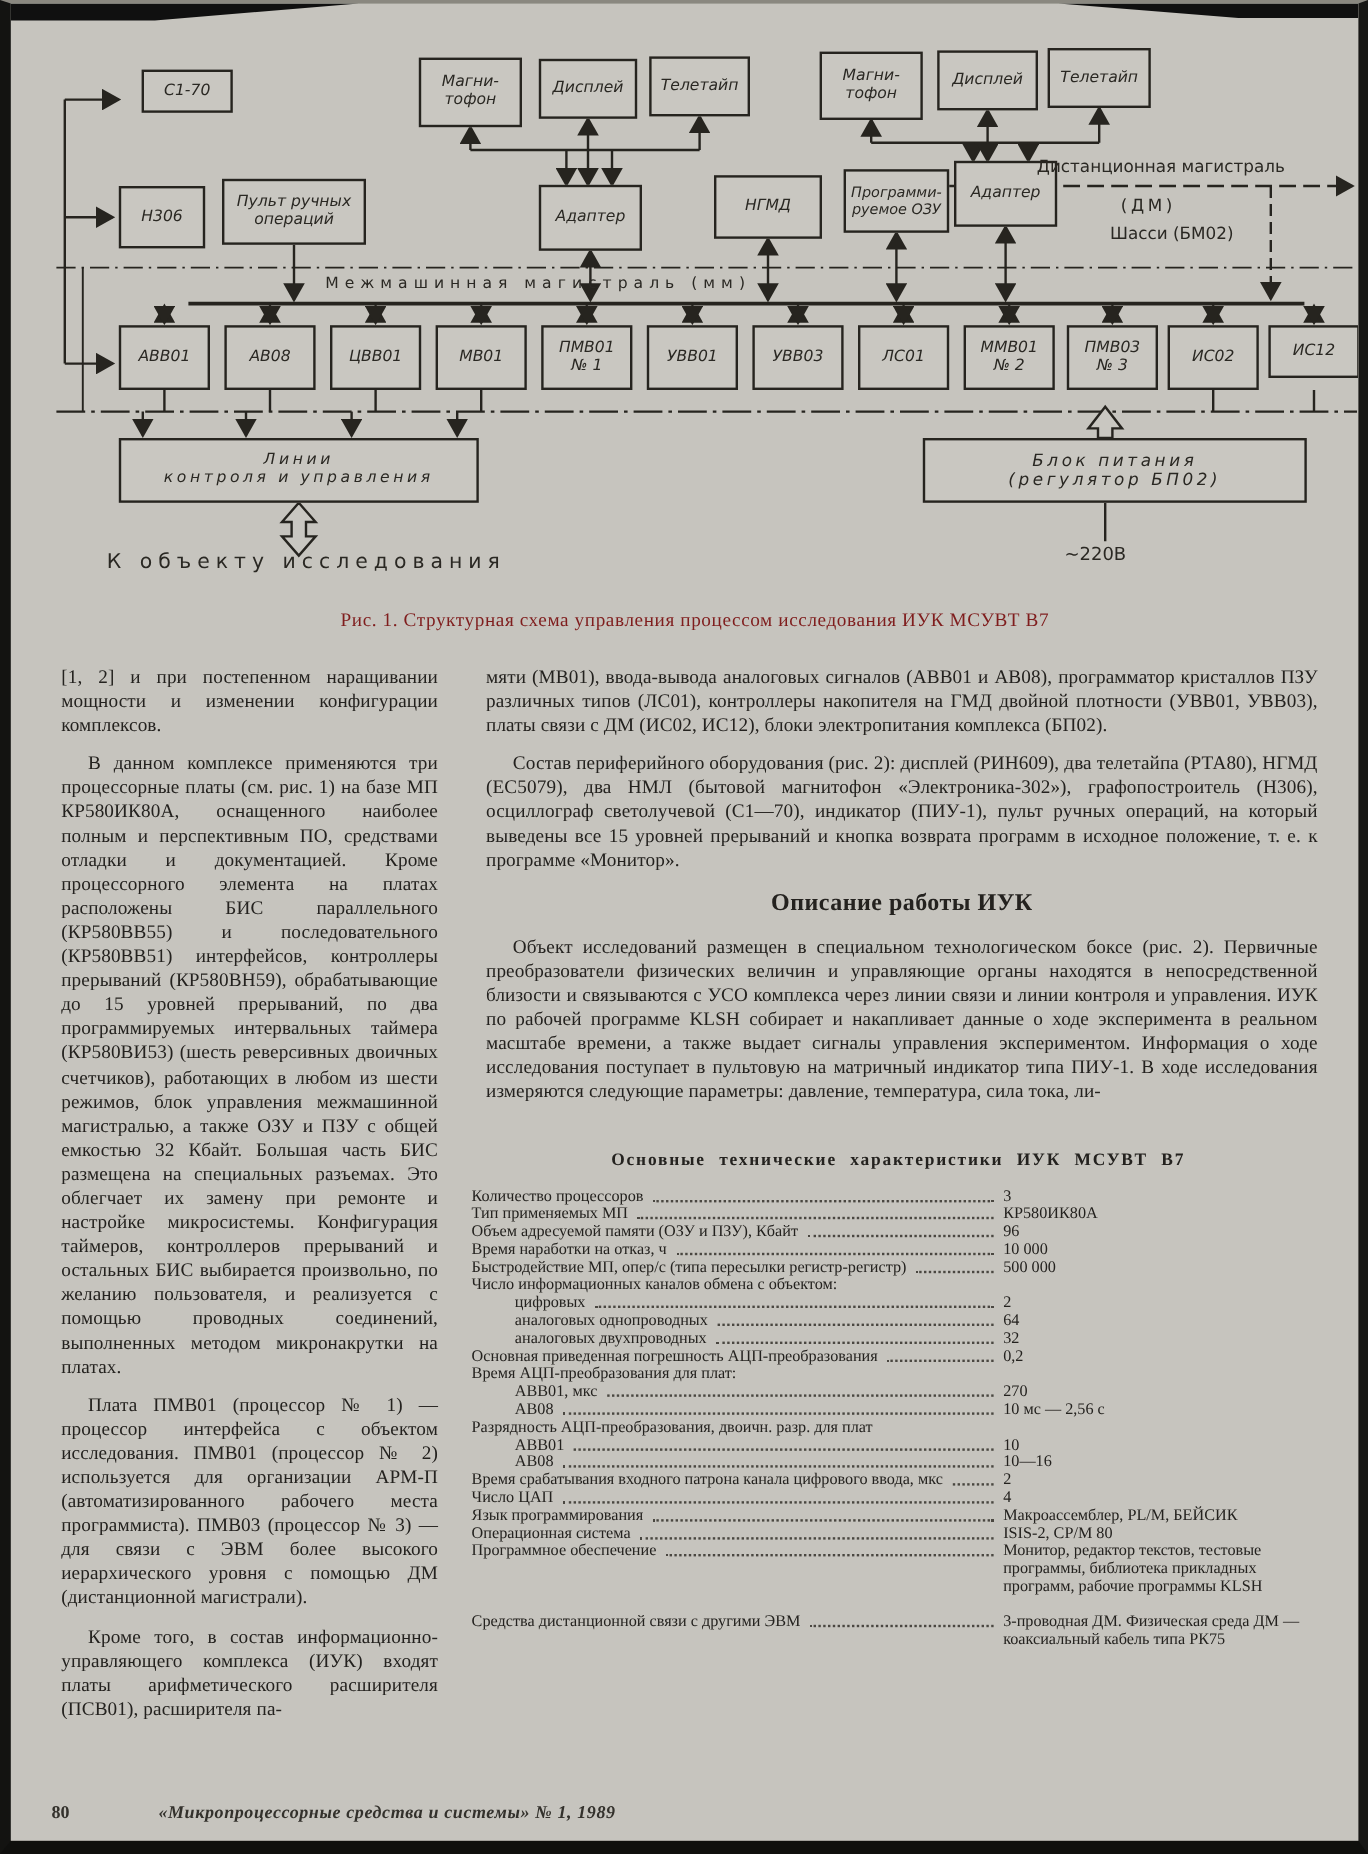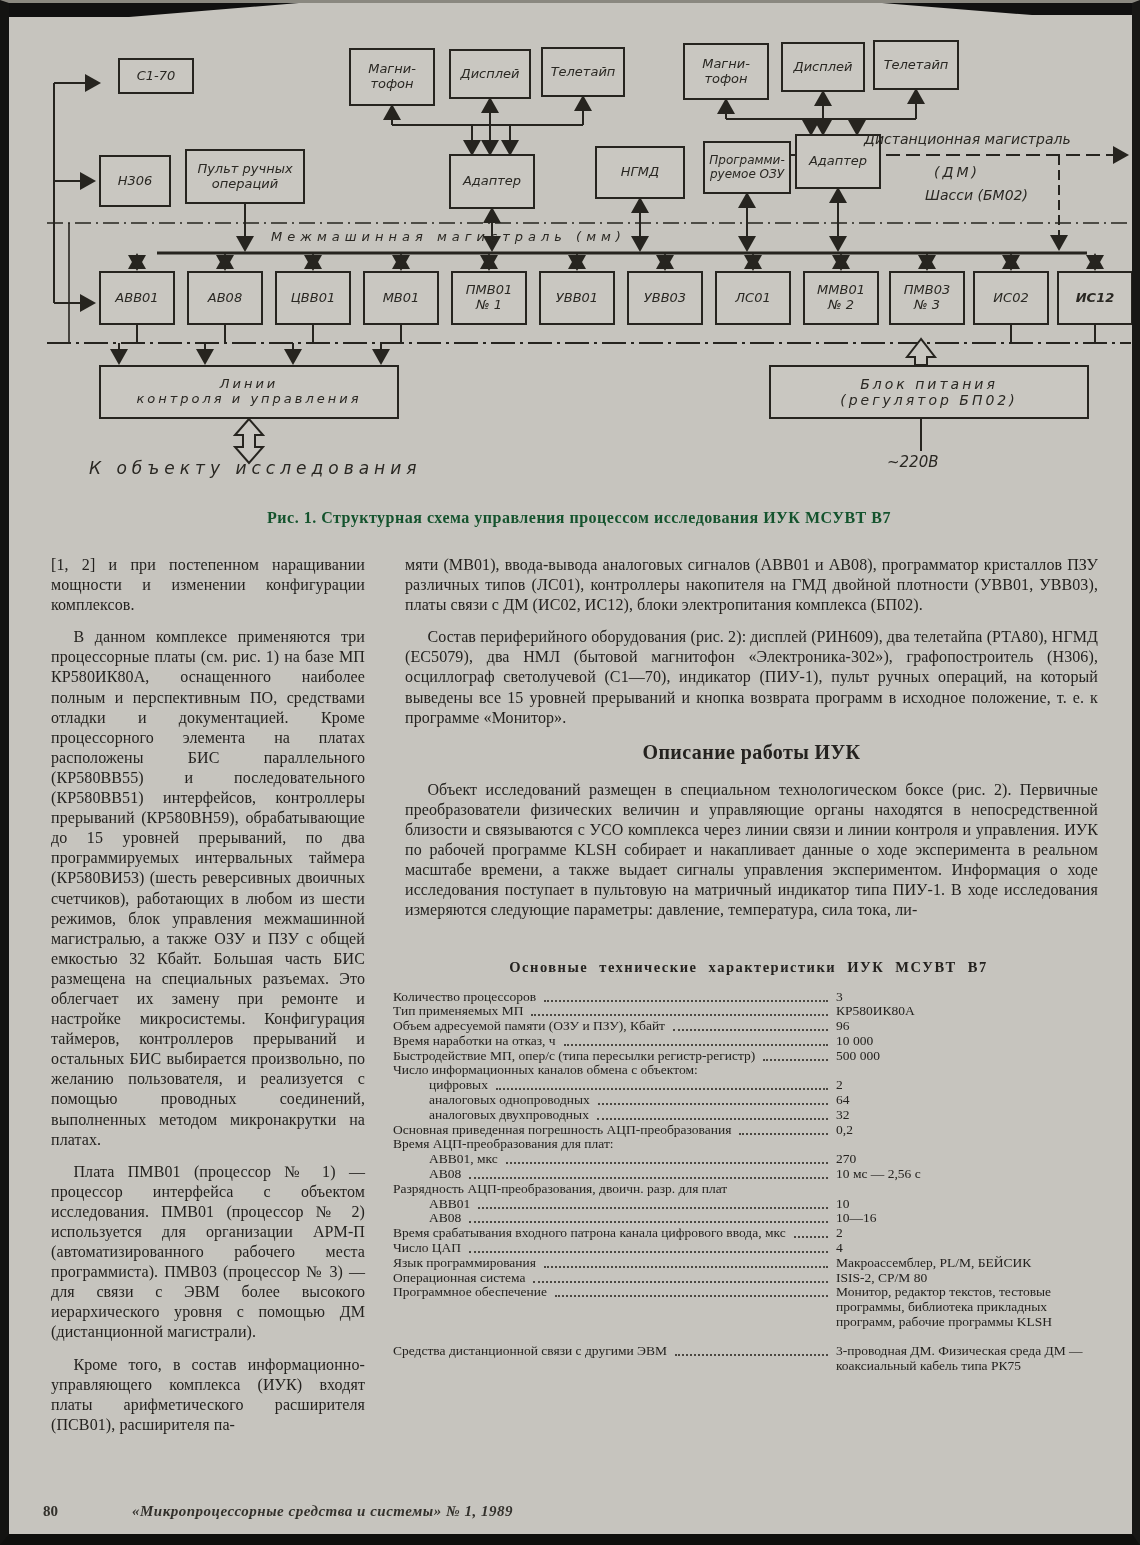--- a/index.html
+++ b/index.html
@@ -17,26 +17,26 @@
   
   .diagram{position:relative;width:1122px;height:498px;}
   .diagram svg{position:absolute;left:0;top:0;}
   .dbox{
     position:absolute;box-sizing:border-box;border:2.5px solid #26241f;background:#c9c7c1;
     display:flex;align-items:center;justify-content:center;text-align:center;
     font-family:"DejaVu Sans",sans-serif;font-style:italic;font-size:13px;line-height:1.15;
     color:#2a2823;white-space:pre-line;padding:2px;
   }
   .dlabel{
-    position:absolute;font-family:"DejaVu Sans",sans-serif;font-style:italic;color:#2a2823;
+    position:absolute;font-family:"DejaVu Sans",sans-serif;color:#2a2823;
     white-space:pre-line;
   }
   .spread{letter-spacing:5px;}
   
-  .caption{margin:8px 0 0 150px;width:840px;text-align:center;font-size:16px;color:#14532d;letter-spacing:.5px;font-weight:bold;}
+  .caption{margin:8px 0 0 150px;width:840px;text-align:center;font-size:16px;color:#7f1d1d;letter-spacing:.5px;}
   
   .content{display:grid;grid-template-columns:338px 1fr;column-gap:16px;padding:16px 22px 0 30px;}
   .bodytext{font-size:16px;line-height:20.1px;text-align:justify;letter-spacing:.1px;}
   .bodytext p{margin:12px;text-indent:1.4em;}
   .bodytext p.noindent{text-indent:0;}
   .bodytext p.gap{margin-top:9px;}
   .twocol{display:grid;grid-template-columns:1fr;column-gap:18px;}
   .colhead{text-align:center;font-weight:bold;font-size:20px;margin:2px 0 18px 0;letter-spacing:.4px;}
   
   .specs{margin-top:26px;padding-right:6px;}
@@ -166,21 +166,21 @@
     <div class="dbox" style="left:442px;top:268px;width:76px;height:54px;">ПМВ01
 № 1</div>
     <div class="dbox" style="left:530px;top:268px;width:76px;height:54px;">УВВ01</div>
     <div class="dbox" style="left:618px;top:268px;width:76px;height:54px;">УВВ03</div>
     <div class="dbox" style="left:706px;top:268px;width:76px;height:54px;">ЛС01</div>
     <div class="dbox" style="left:794px;top:268px;width:76px;height:54px;">ММВ01
 № 2</div>
     <div class="dbox" style="left:880px;top:268px;width:76px;height:54px;">ПМВ03
 № 3</div>
     <div class="dbox" style="left:964px;top:268px;width:76px;height:54px;">ИС02</div>
-    <div class="dbox" style="left:1048px;top:268px;width:76px;height:54px;font-weight:bold;">ИС12</div>
+    <div class="dbox" style="left:1048px;top:268px;width:76px;height:44px;">ИС12</div>
 
     <div class="dbox" style="left:90px;top:362px;width:300px;height:54px;letter-spacing:3px;">Линии
 контроля и управления</div>
     <div class="dbox" style="left:760px;top:362px;width:320px;height:54px;letter-spacing:3px;font-size:14px;">Блок питания
 (регулятор БП02)</div>
 
     <div class="dlabel spread" style="left:80px;top:455px;font-size:17px;">К объекту исследования</div>
     <div class="dlabel" style="left:878px;top:450px;font-size:15px;">~220В</div>
   </div>
 

